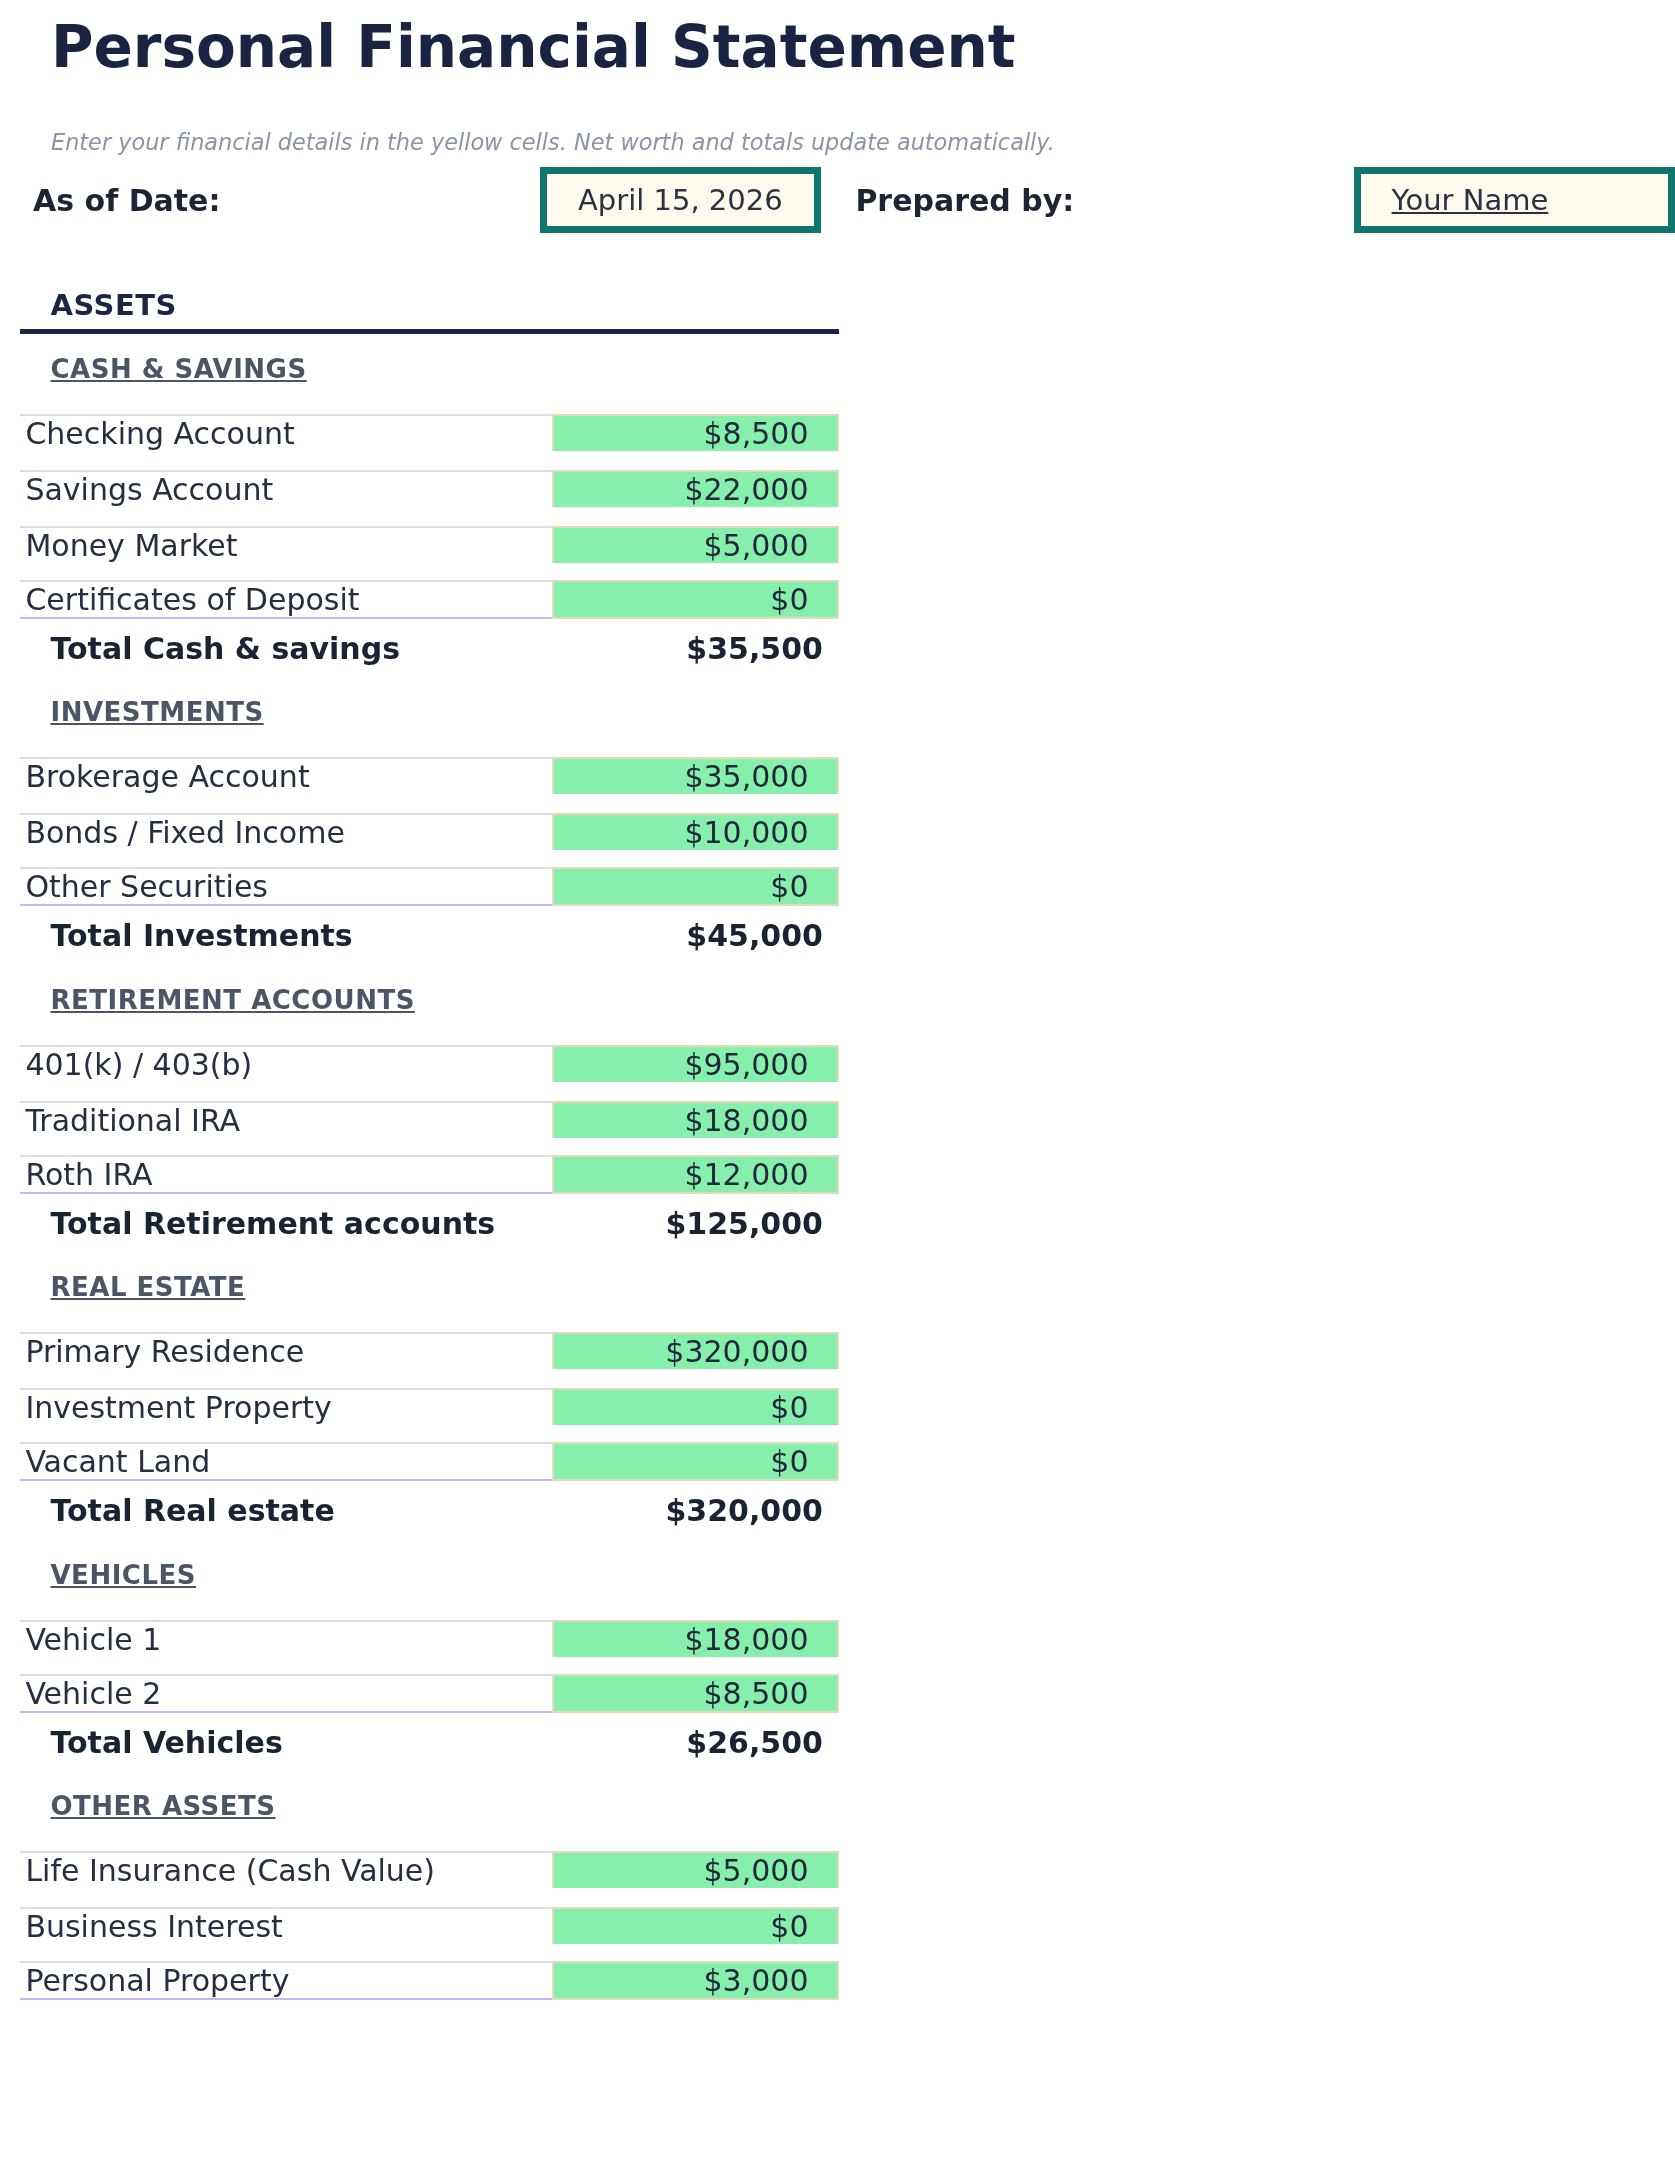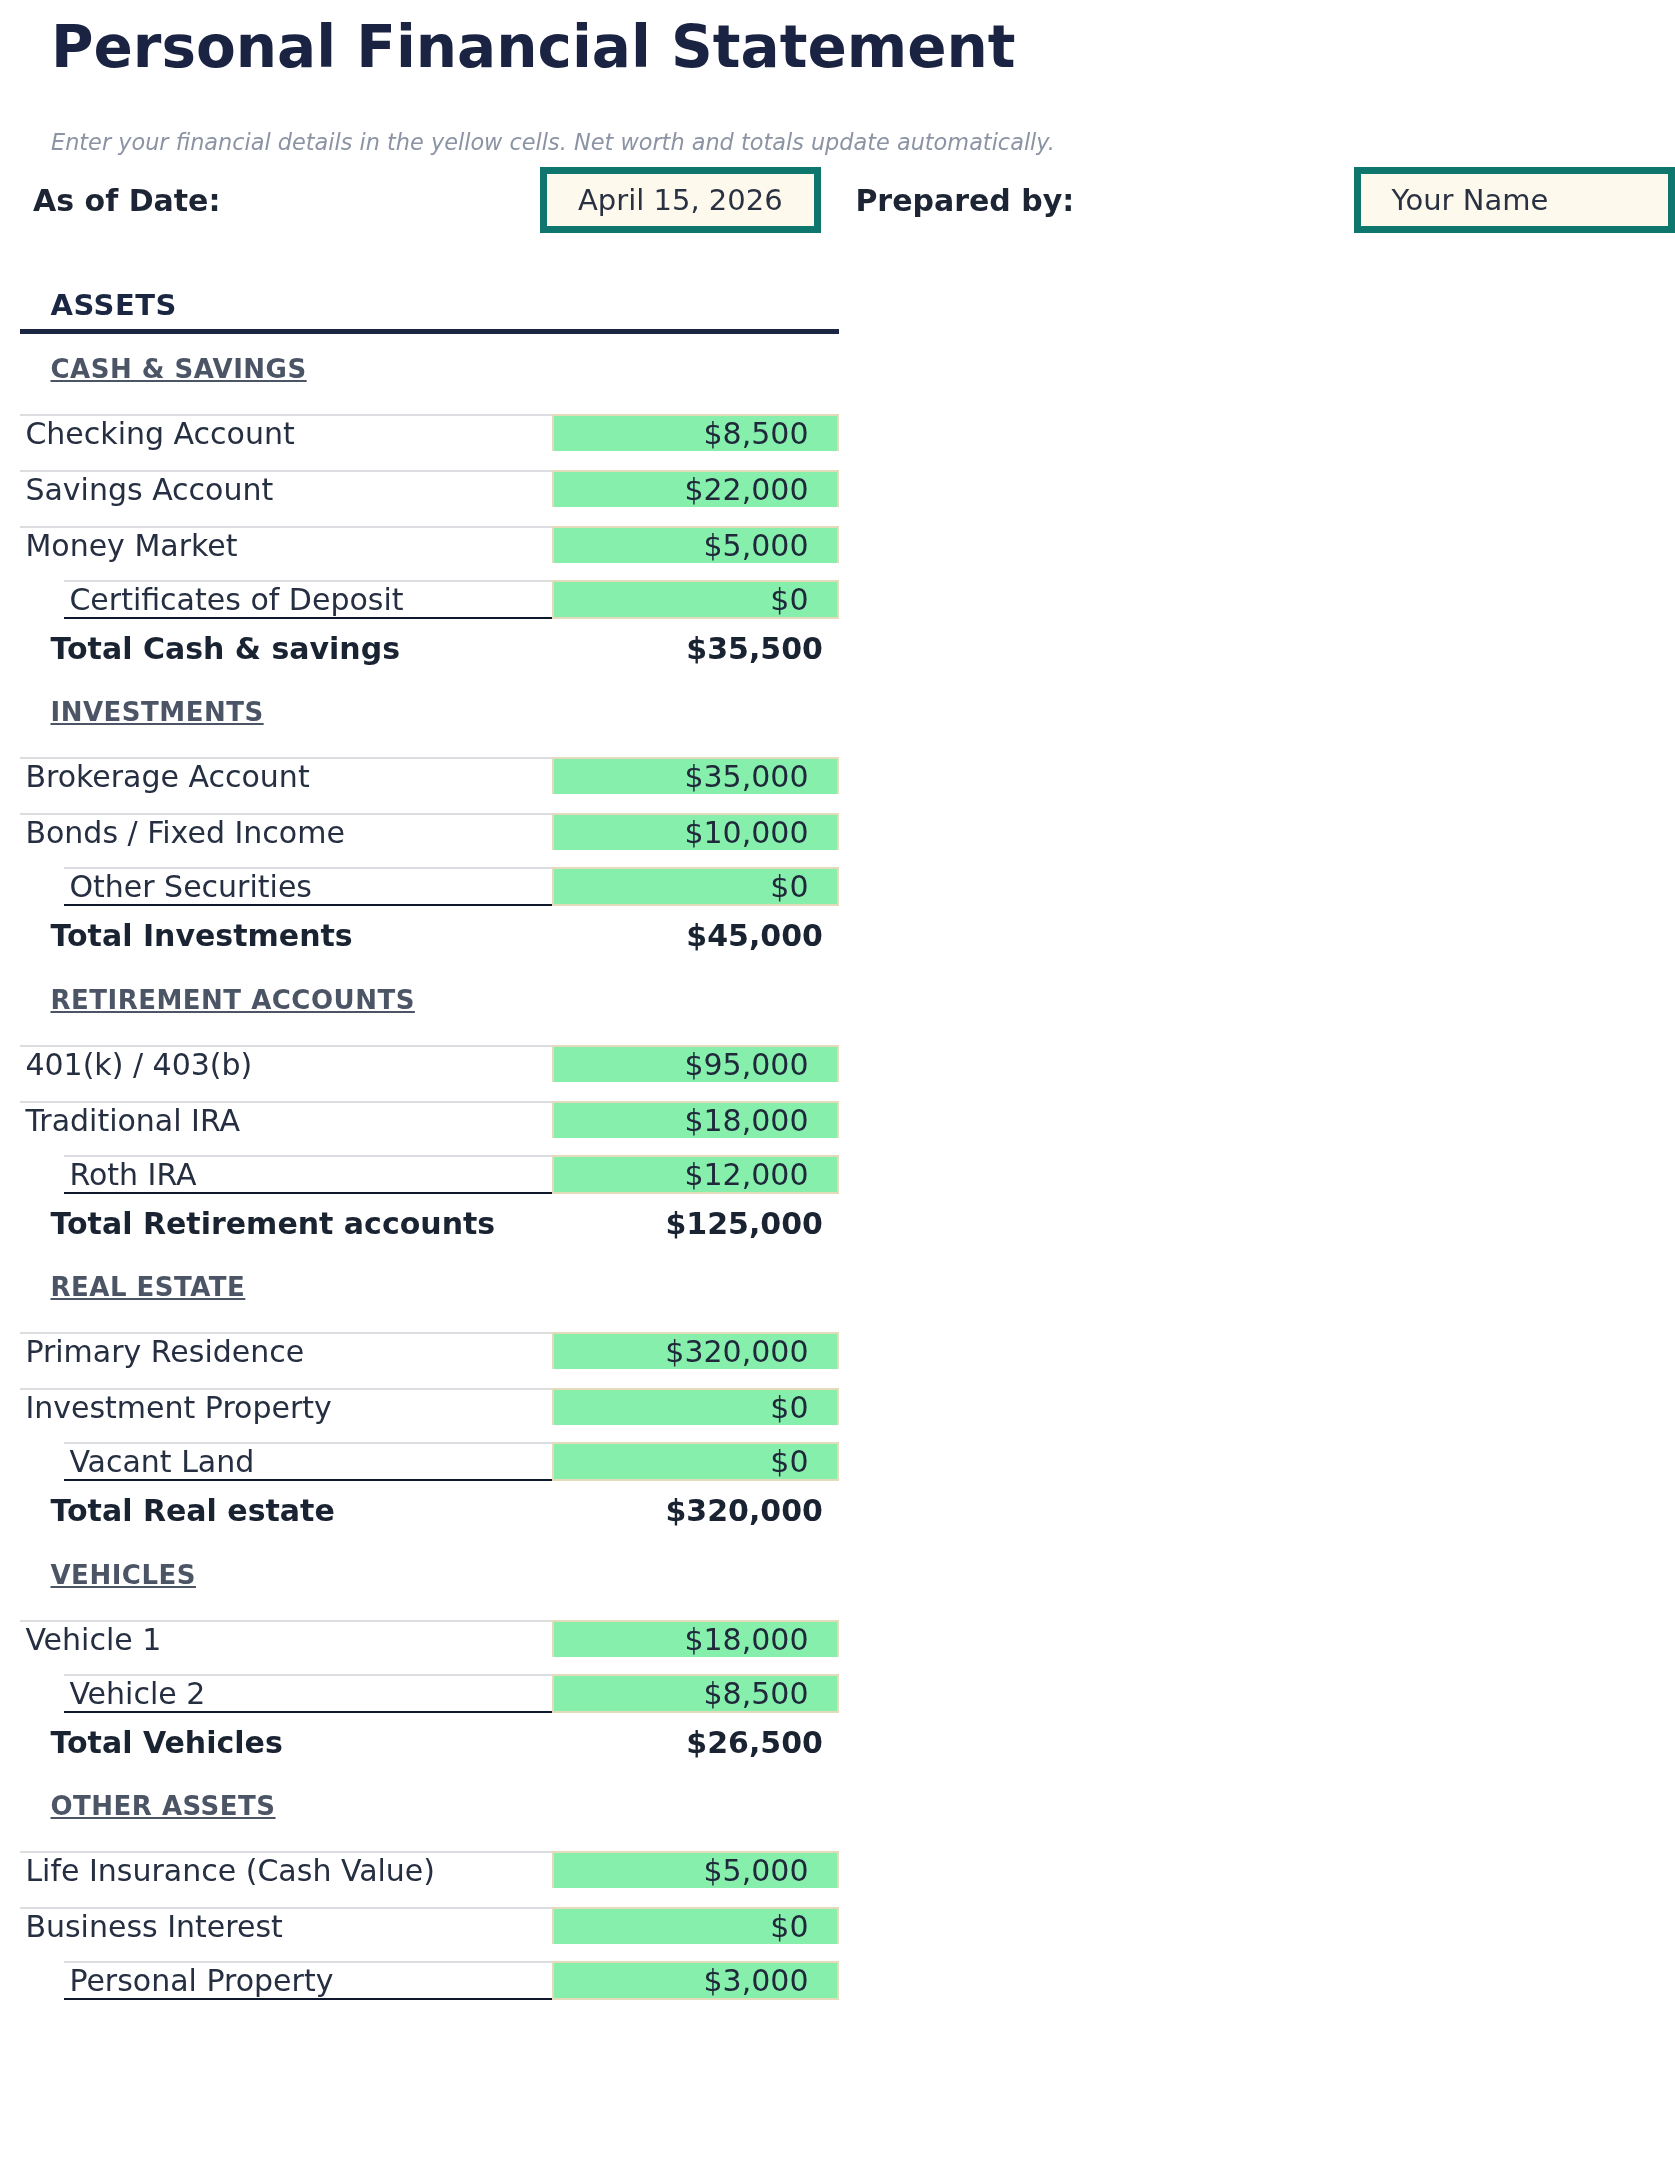--- a/index.html
+++ b/index.html
@@ -60,21 +60,21 @@
     height: 66px;
     background: #fdf9ec;
     border: 7px solid #0f766e;
     display: flex;
     align-items: center;
     font-size: 29px;
     color: #2a3142;
     padding-left: 31px;
   }
   .input-cell.date { width: 287px; }
-  .input-cell.name { width: 328px; }
+  .input-cell.name { width: 328px; text-decoration: underline; }
 
   
   .table-wrap {
     margin-left: 19.5px;
     width: 819px;
   }
   .assets-heading {
     margin: 55px 0 0 31px;
     font-size: 29px;
     line-height: 35px;
@@ -119,21 +119,21 @@
     background: #86efac;
     border: 2px solid #e4dbba;
     border-bottom: none;
     display: flex;
     align-items: center;
     justify-content: flex-end;
     padding-right: 28px;
     font-size: 30px;
     color: #20293b;
   }
-  .row:last-child .lbl { border-bottom: 2px solid #0f172a; margin-left: 44px; }
+  .row:last-child .lbl { border-bottom: 2px solid #c4b5fd; }
   .row:last-child .val { border-bottom: 2px solid #e4dbba; }
 
   .total-row {
     display: flex;
     align-items: center;
     height: 59px;
     font-size: 30px;
     font-weight: bold;
     color: #1a2332;
     justify-content: center;

